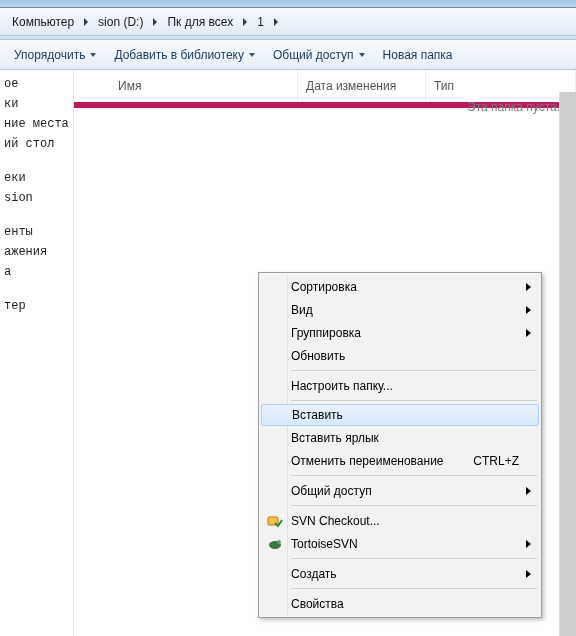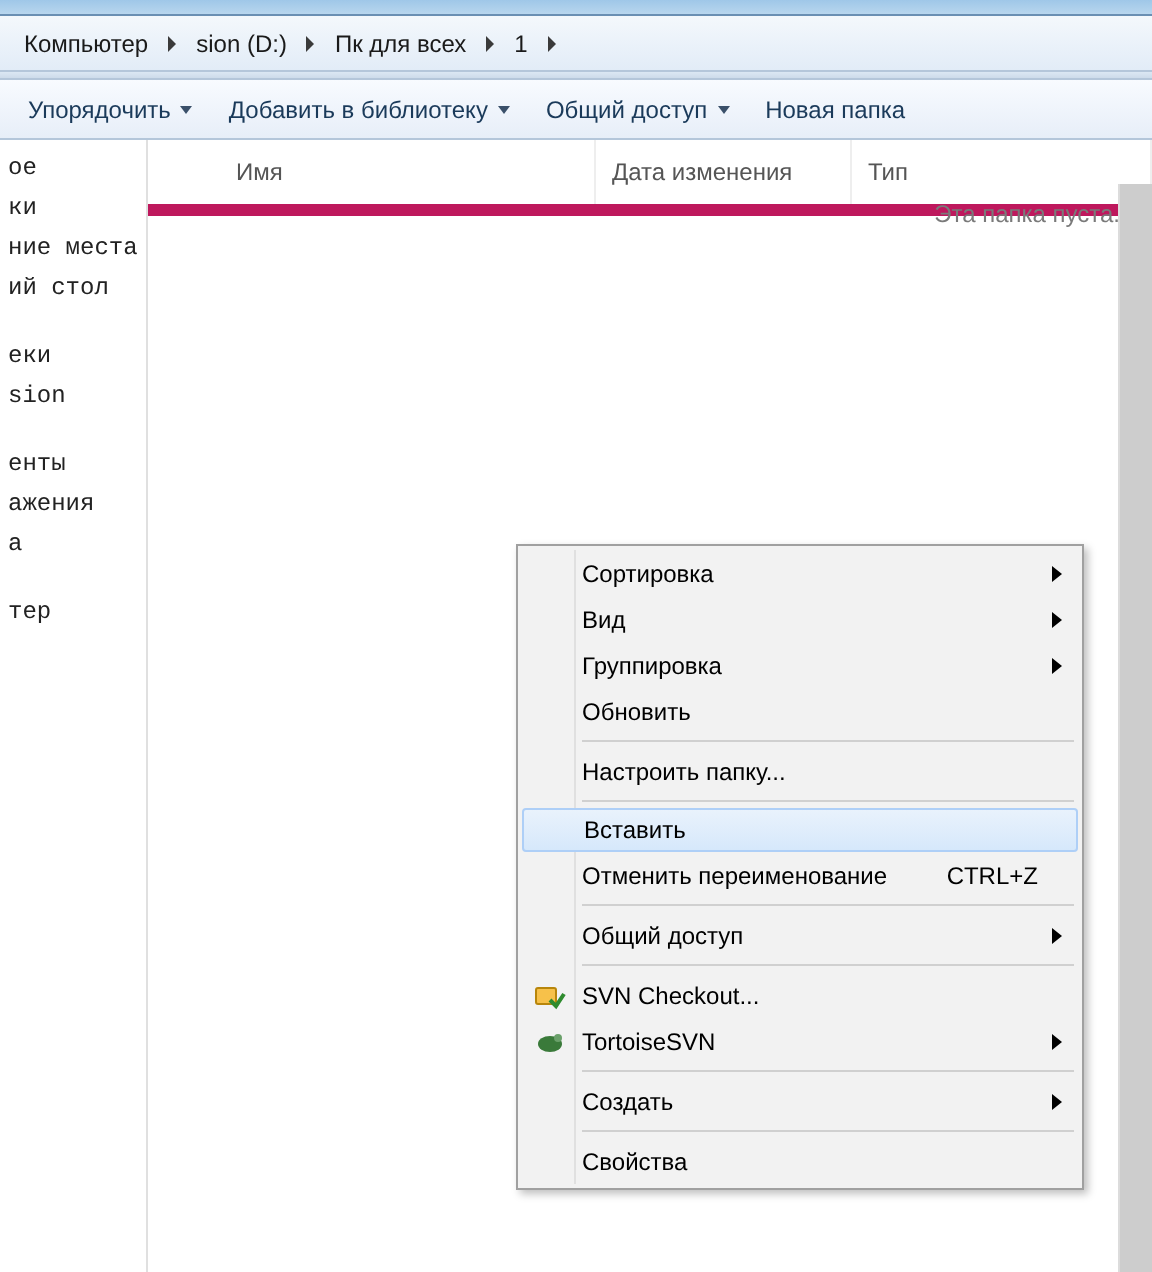--- a/index.html
+++ b/index.html
@@ -159,20 +159,24 @@
       <div class="iconcell"></div>
       <div class="label">Настроить папку...</div>
     </div>
   <div class="ctx-sep"></div>
   <div class="ctx-row highlight">
       <div class="iconcell"></div>
       <div class="label">Вставить</div>
     </div>
   <div class="ctx-row">
       <div class="iconcell"></div>
+      <div class="label">Вставить ярлык</div>
+    </div>
+  <div class="ctx-row">
+      <div class="iconcell"></div>
       <div class="label">Отменить переименование</div>
       <div class="shortcut">CTRL+Z</div>
     </div>
   <div class="ctx-sep"></div>
   <div class="ctx-row">
       <div class="iconcell"></div>
       <div class="label">Общий доступ</div>
       <div class="subarrow"></div>
     </div>
   <div class="ctx-sep"></div>

